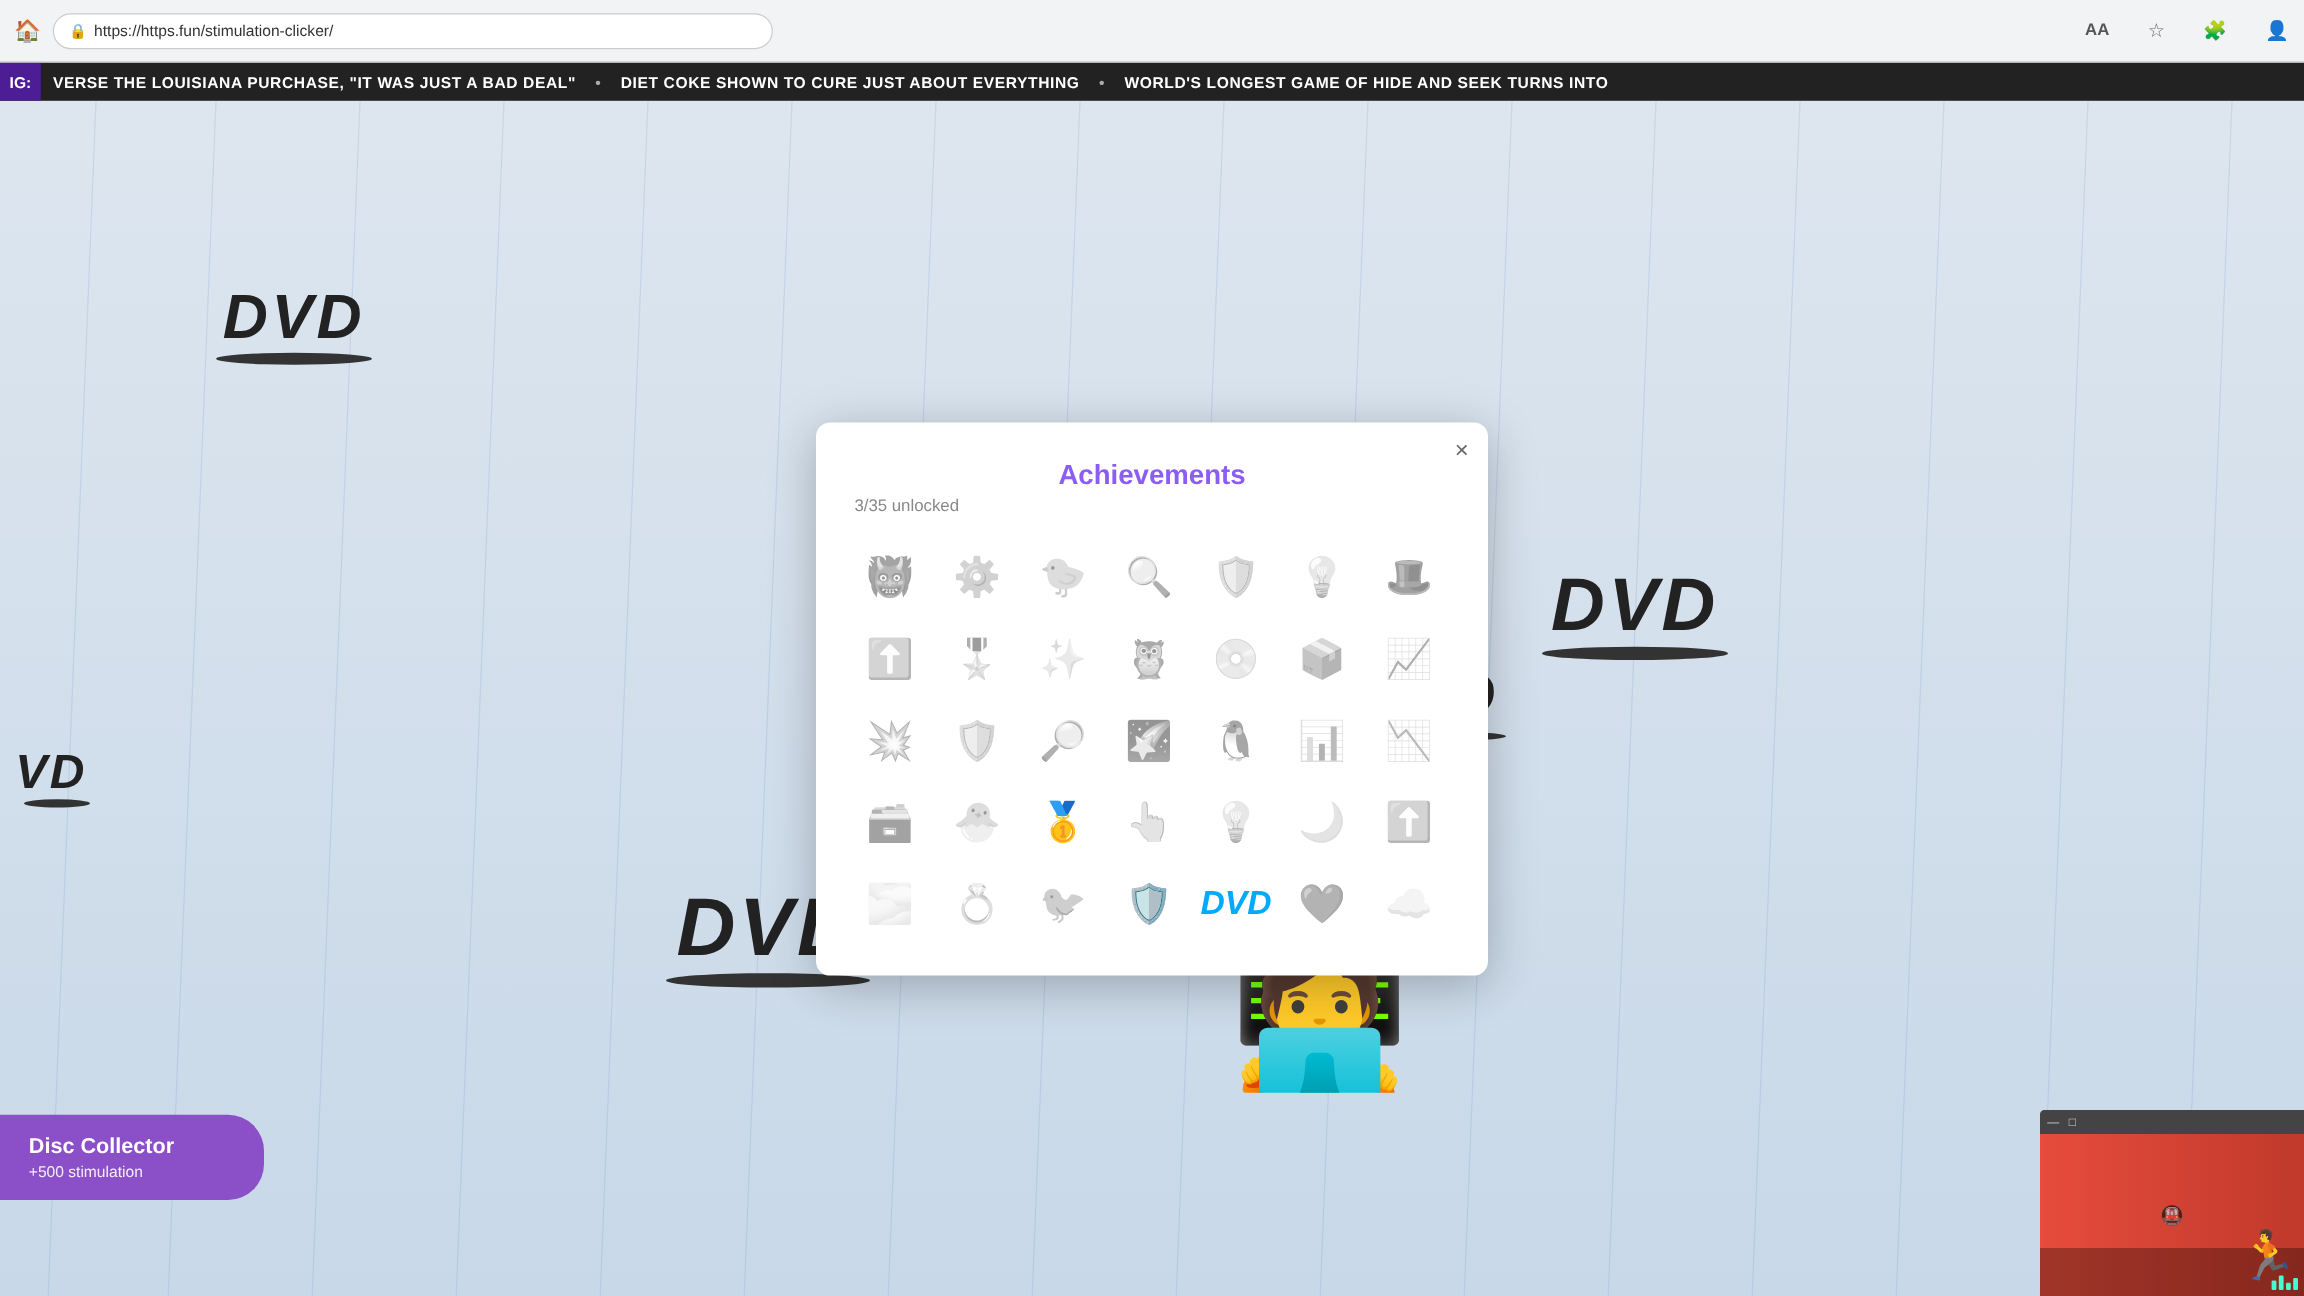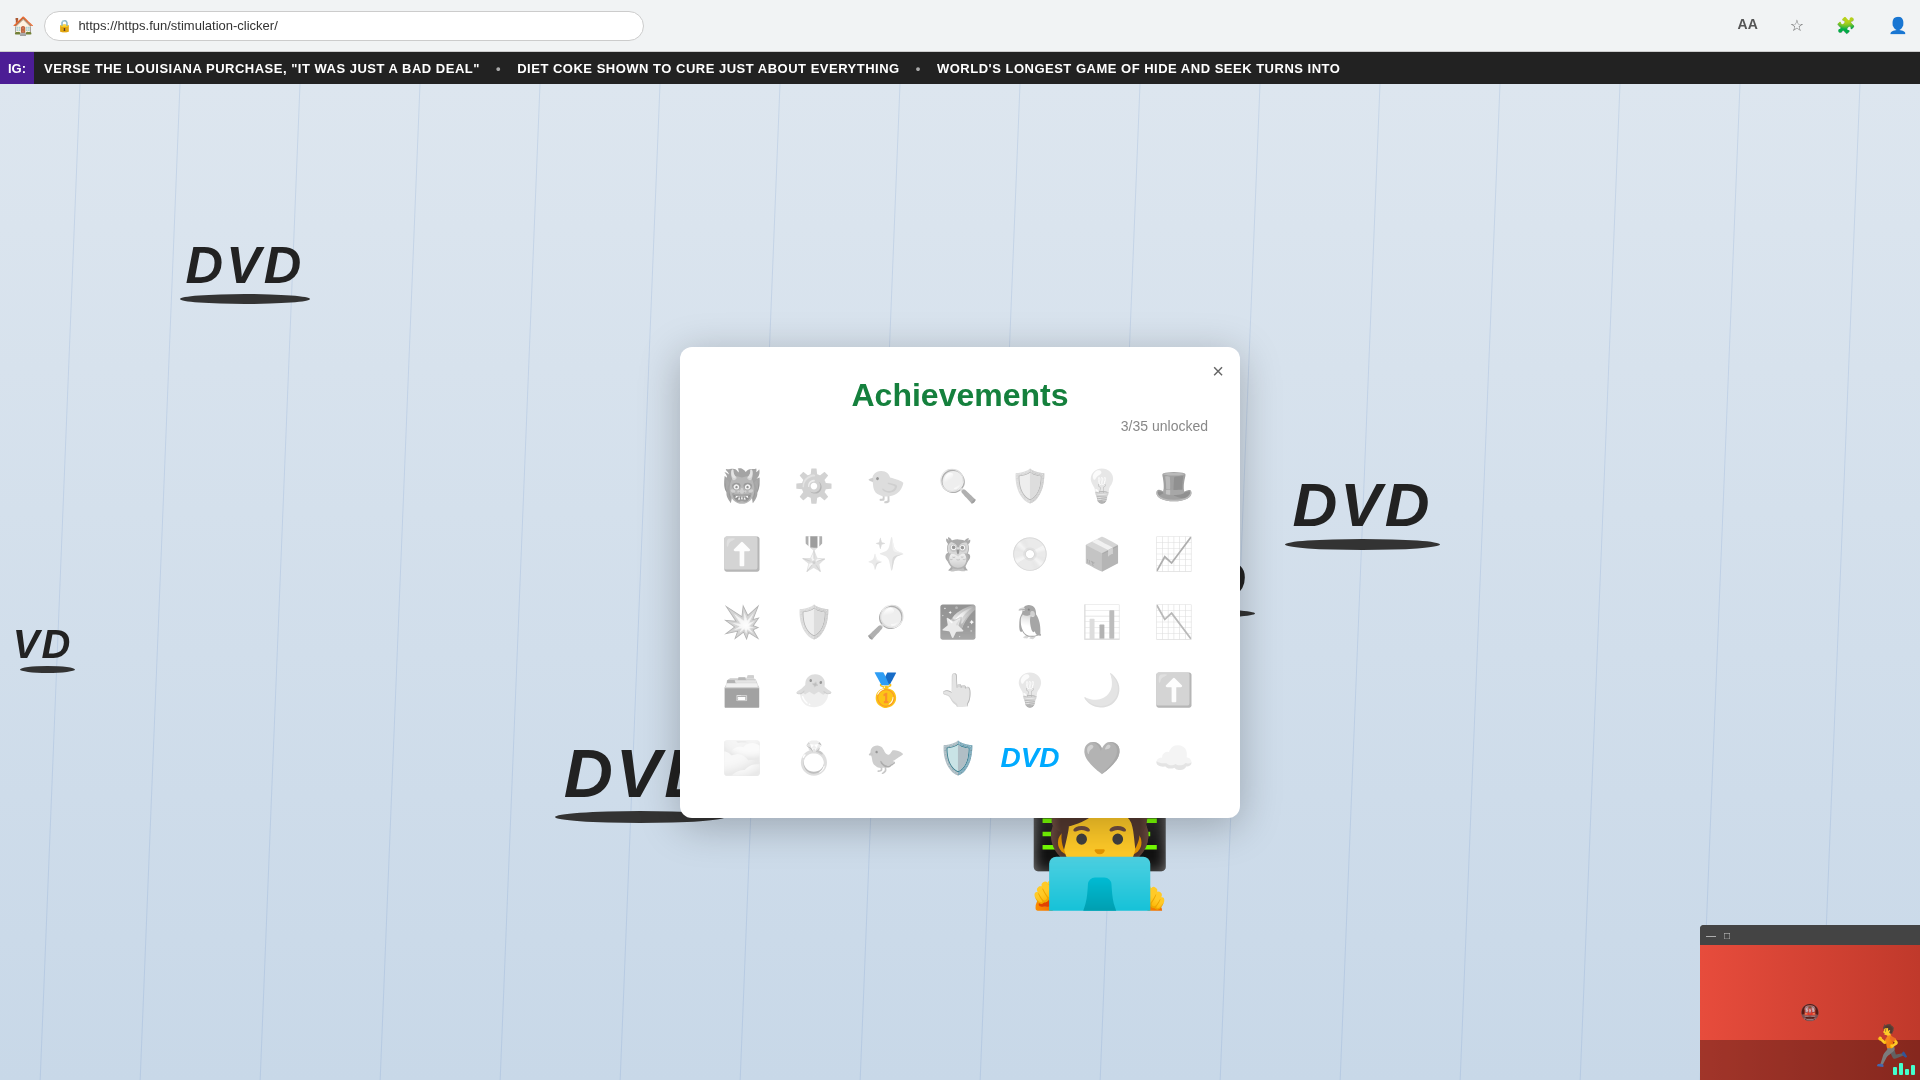--- a/index.html
+++ b/index.html
@@ -144,27 +144,27 @@
       right: 16px;
       font-size: 20px;
       cursor: pointer;
       color: #666;
       background: none;
       border: none;
       line-height: 1;
     }
     .modal-title {
       text-align: center;
-      font-size: 32px;
+      font-size: 23px;
       font-weight: bold;
-      color: #15803d;
+      color: #8b5cf6;
       margin-bottom: 4px;
     }
     .modal-subtitle {
-      text-align: right;
+      text-align: left;
       font-size: 14px;
       color: #888;
       margin-bottom: 22px;
     }
     .achievements-grid {
       display: grid;
       grid-template-columns: repeat(7, 1fr);
       gap: 8px;
     }
     .ach-item {
@@ -340,20 +340,24 @@
         <div class="ach-item unlocked" title="Shield 3" style="filter:none; opacity:1;">🛡️</div>
         <div class="ach-item unlocked" title="DVD color" style="filter:none; opacity:1; color:#00aaff; font-size:28px; font-weight:900; font-style:italic;">DVD</div>
         <div class="ach-item" title="Heart" style="color:#e74c3c;">❤️</div>
         <div class="ach-item" title="Cloud 2">☁️</div>
       </div>
     </div>
   </div>
 
   <div style="position:absolute; bottom:165px; right:745px; font-size:120px; z-index:40;">🧑‍💻</div>
 
+  <div class="notification">
+    <div class="notification-title">Disc Collector</div>
+    <div class="notification-subtitle">+500 stimulation</div>
+  </div>
 
   <div style="position:absolute; bottom:0; right:0; width:220px; height:155px; background:#555; z-index:60; border-top-left-radius:4px; overflow:hidden;">
 
     <div style="height:20px; background:#444; display:flex; align-items:center; padding:0 6px; gap:8px;">
       <span style="font-size:10px; color:#ccc;">—</span>
       <span style="font-size:10px; color:#ccc;">□</span>
     </div>
 
     <div style="width:100%; height:135px; background: linear-gradient(to right, #e74c3c, #c0392b); position:relative; display:flex; align-items:center; justify-content:center;">
 

